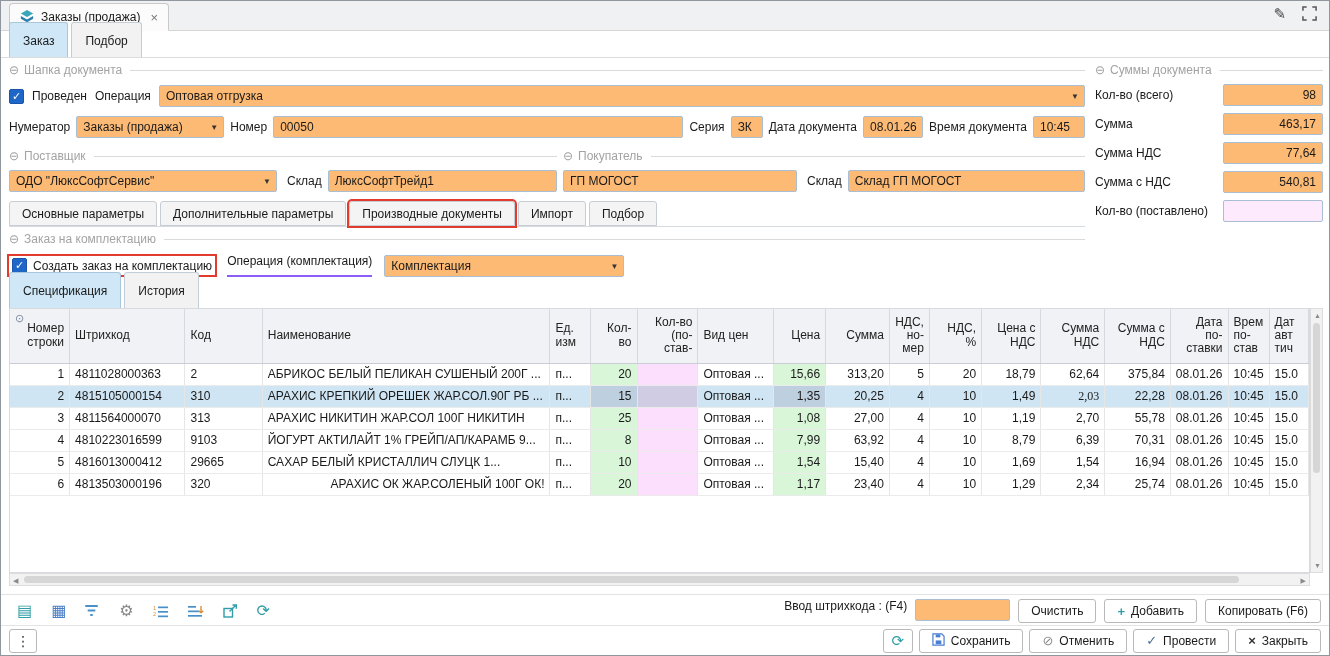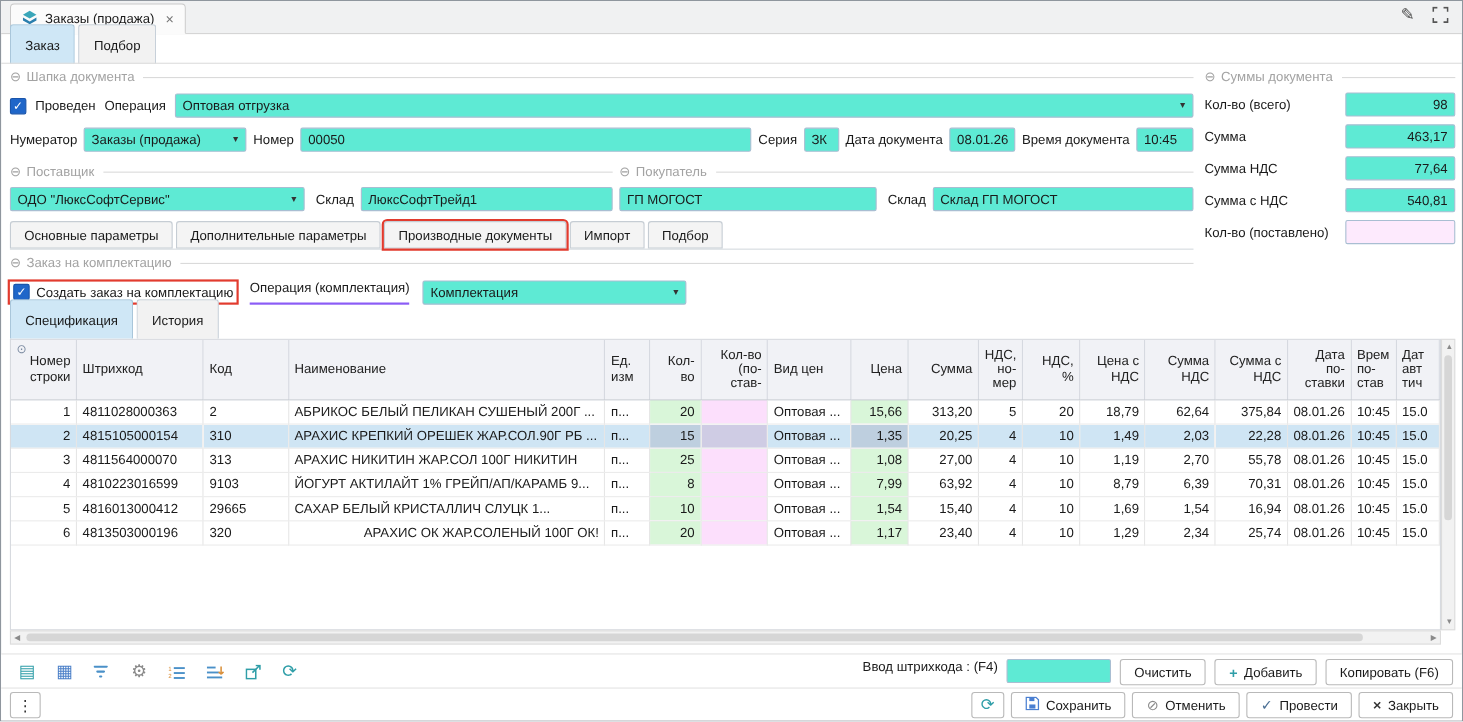--- a/index.html
+++ b/index.html
@@ -20,21 +20,21 @@
   .tabs-underline { position: absolute; left: 0; right: 0; bottom: 0; border-bottom: 1px solid #dcdcdc; }
 
   
   .group { position: absolute; }
   .group-title { display: flex; align-items: center; color: #a3a3a3; white-space: nowrap; height: 14px; }
   .collapse { margin-right: 5px; color: #a3a3a3; font-size: 12px; }
   .group-title::after { content: ""; flex: 1 1 auto; border-top: 1px solid #dadada; margin-left: 8px; }
 
   .form-row { display: flex; align-items: center; }
   .label { white-space: nowrap; }
-  .field { height: 22px; border: 1px solid #a9bed2; border-radius: 2px; background: #5eead4; display: flex; align-items: center; padding: 0 6px; overflow: hidden; white-space: nowrap; }
+  .field { height: 22px; border: 1px solid #a9bed2; border-radius: 2px; background: #fdba74; display: flex; align-items: center; padding: 0 6px; overflow: hidden; white-space: nowrap; }
   .field.right { justify-content: flex-end; }
   .field.pink { background: #fdeafd; }
   .combo { position: relative; padding-right: 20px; cursor: pointer; }
   .combo .arrow { position: absolute; right: 5px; top: 50%; transform: translateY(-50%); font-size: 8px; color: #333; }
   .checkbox { width: 15px; height: 15px; flex: 0 0 15px; border-radius: 2px; background: #1f66c9; border: 1px solid #1a55aa; color: #fff; font-size: 11px; display: inline-flex; align-items: center; justify-content: center; cursor: pointer; }
   .check-wrap { display: inline-flex; align-items: center; gap: 6px; padding: 2px 3px; }
 
   .red-box { outline: 2px solid #e23b2e; outline-offset: 0px; }
   .red-underline { border-bottom: 2px solid #8b5cf6; padding-bottom: 7px; }
 
@@ -327,21 +327,21 @@
               <td style="text-align: left;">АРАХИС КРЕПКИЙ ОРЕШЕК ЖАР.СОЛ.90Г РБ ...</td>
               <td style="text-align: left;">п...</td>
               <td class="bg-green" style="text-align: right;">15</td>
               <td class="bg-pink" style="text-align: right;"></td>
               <td style="text-align: left;">Оптовая ...</td>
               <td class="bg-green" style="text-align: right;">1,35</td>
               <td style="text-align: right;">20,25</td>
               <td style="text-align: right;">4</td>
               <td style="text-align: right;">10</td>
               <td style="text-align: right;">1,49</td>
-              <td style="text-align: right;">2,03</td>
+              <td style="text-align: right; font-family: Liberation Serif, serif;">2,03</td>
               <td style="text-align: right;">22,28</td>
               <td style="text-align: right;">08.01.26</td>
               <td style="text-align: left;">10:45</td>
               <td style="text-align: left;">15.0</td>
             </tr>
             <tr>
               <td style="text-align: right;">3</td>
               <td style="text-align: left;">4811564000070</td>
               <td style="text-align: left;">313</td>
               <td style="text-align: left;">АРАХИС НИКИТИН ЖАР.СОЛ 100Г НИКИТИН</td>

